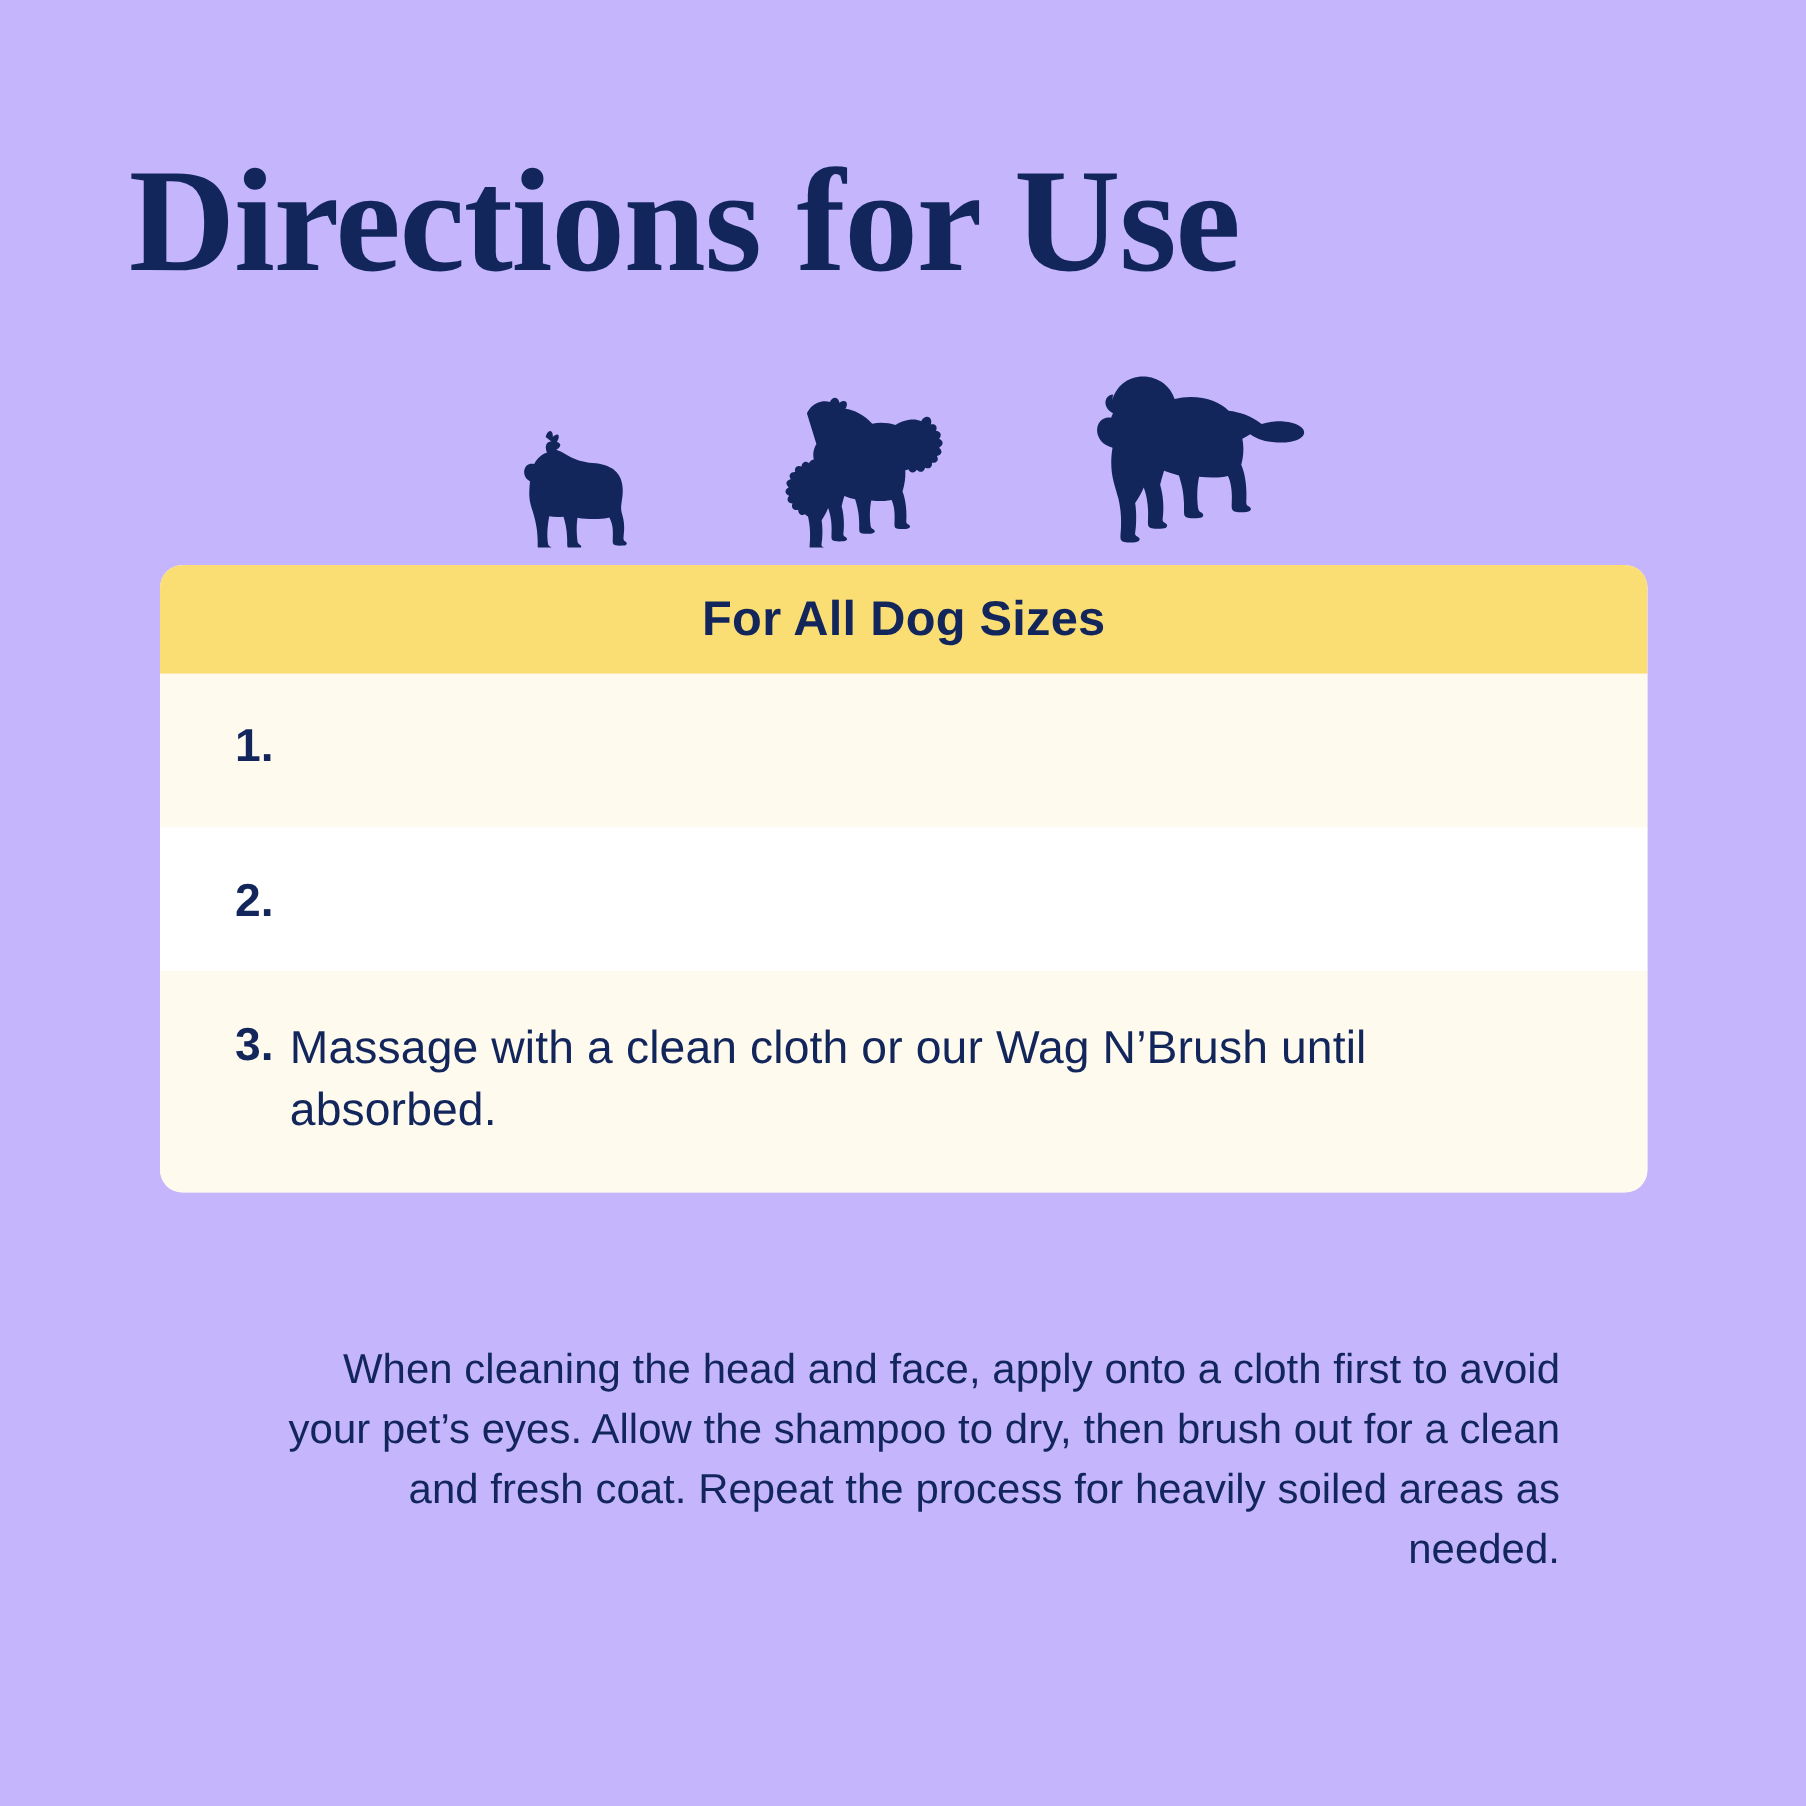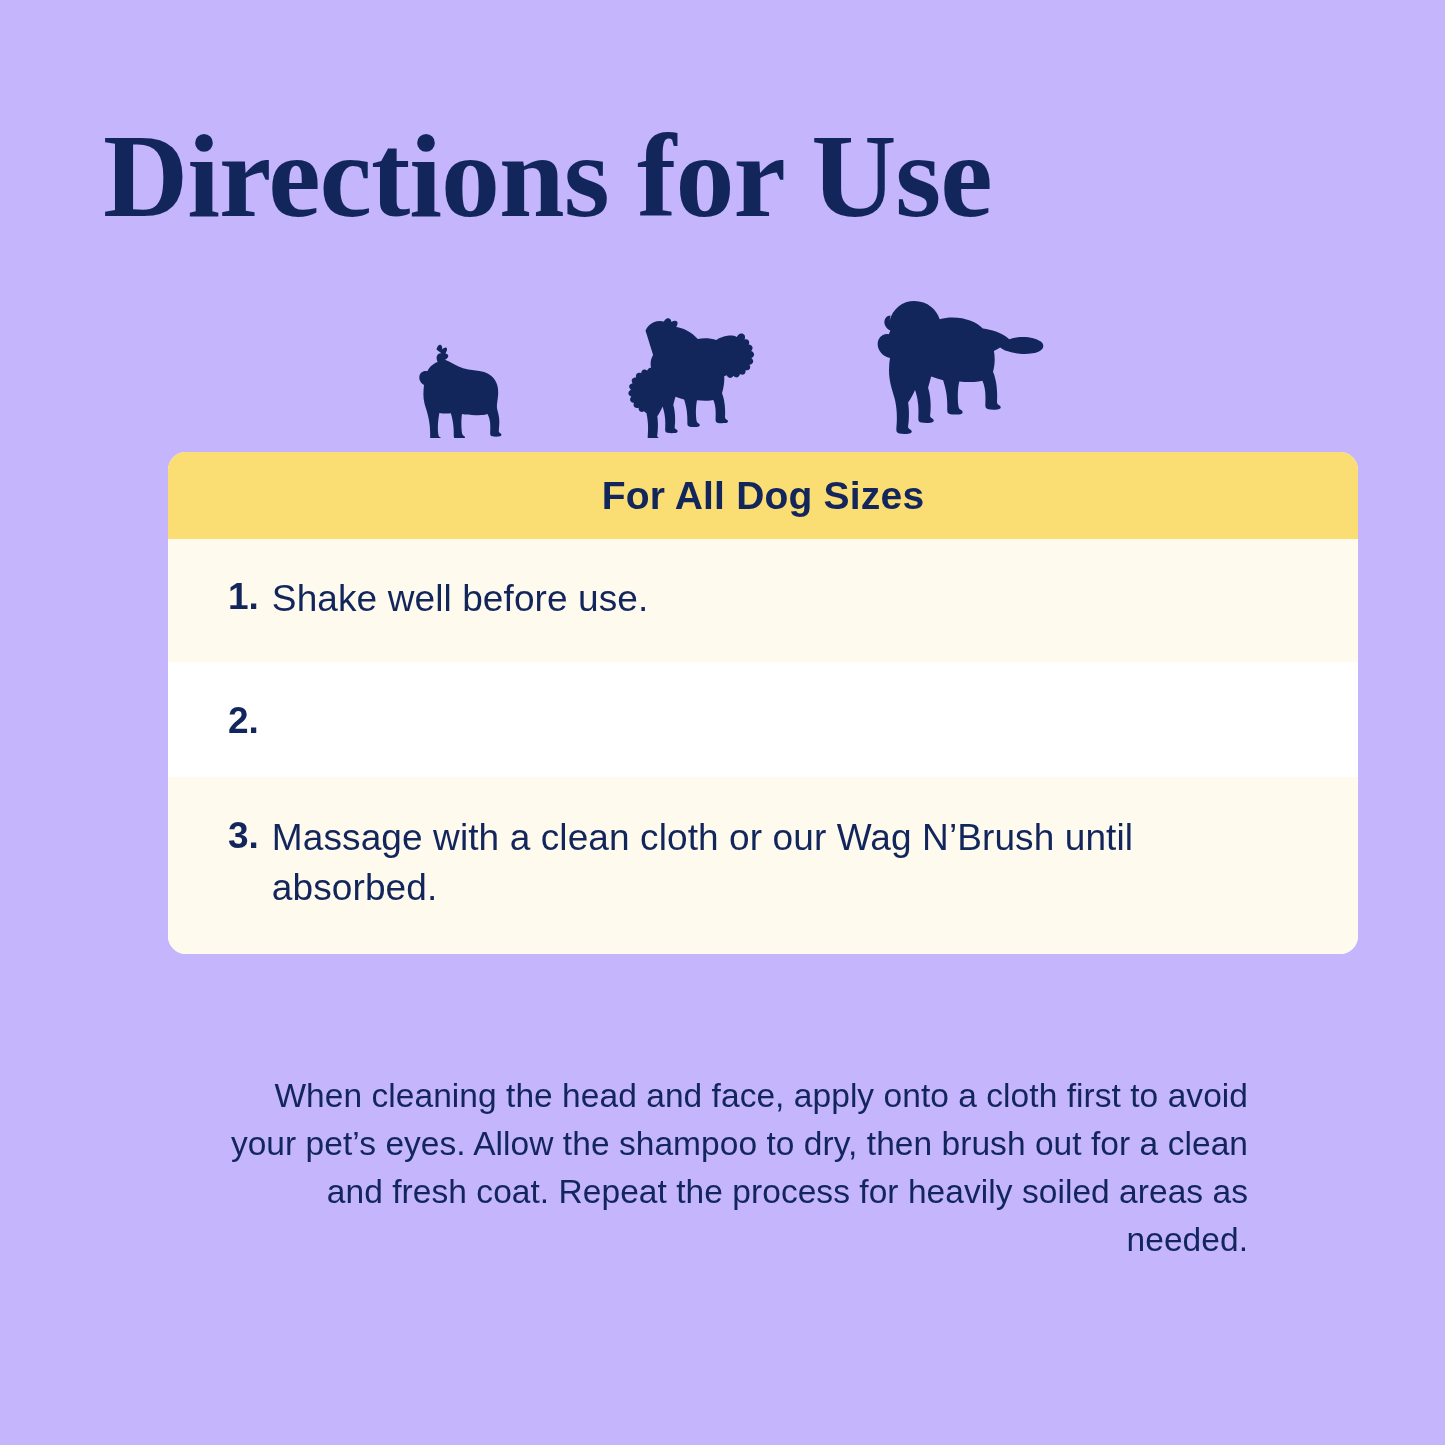--- a/index.html
+++ b/index.html
@@ -60,21 +60,20 @@
 
   
   .card {
     position: absolute;
     left: 128px;
     top: 452px;
     width: 1190px;
     border-radius: 18px;
     overflow: hidden;
     background: #fffaee;
-    margin-left: 40px;
   }
 
   .card-header {
     background: #fade74;
     height: 87px;
     display: flex;
     align-items: center;
     justify-content: center;
   }
   .card-header-title {
@@ -157,21 +156,20 @@
   </div>
 
   <div class="card">
 
     <div class="card-header">
       <div class="card-header-title">For All Dog Sizes</div>
     </div>
 
     <div class="step-row cream step-row-1">
       <span class="step-num">1.</span>
-      <span class="step-text">Shake well before use.</span>
     </div>
 
     <div class="step-row white step-row-2">
       <span class="step-num">2.</span>
     </div>
 
     <div class="step-row cream step-row-3">
       <span class="step-num">3.</span>
       <span class="step-text">Massage with a clean cloth or our Wag N’Brush until absorbed.</span>
     </div>

